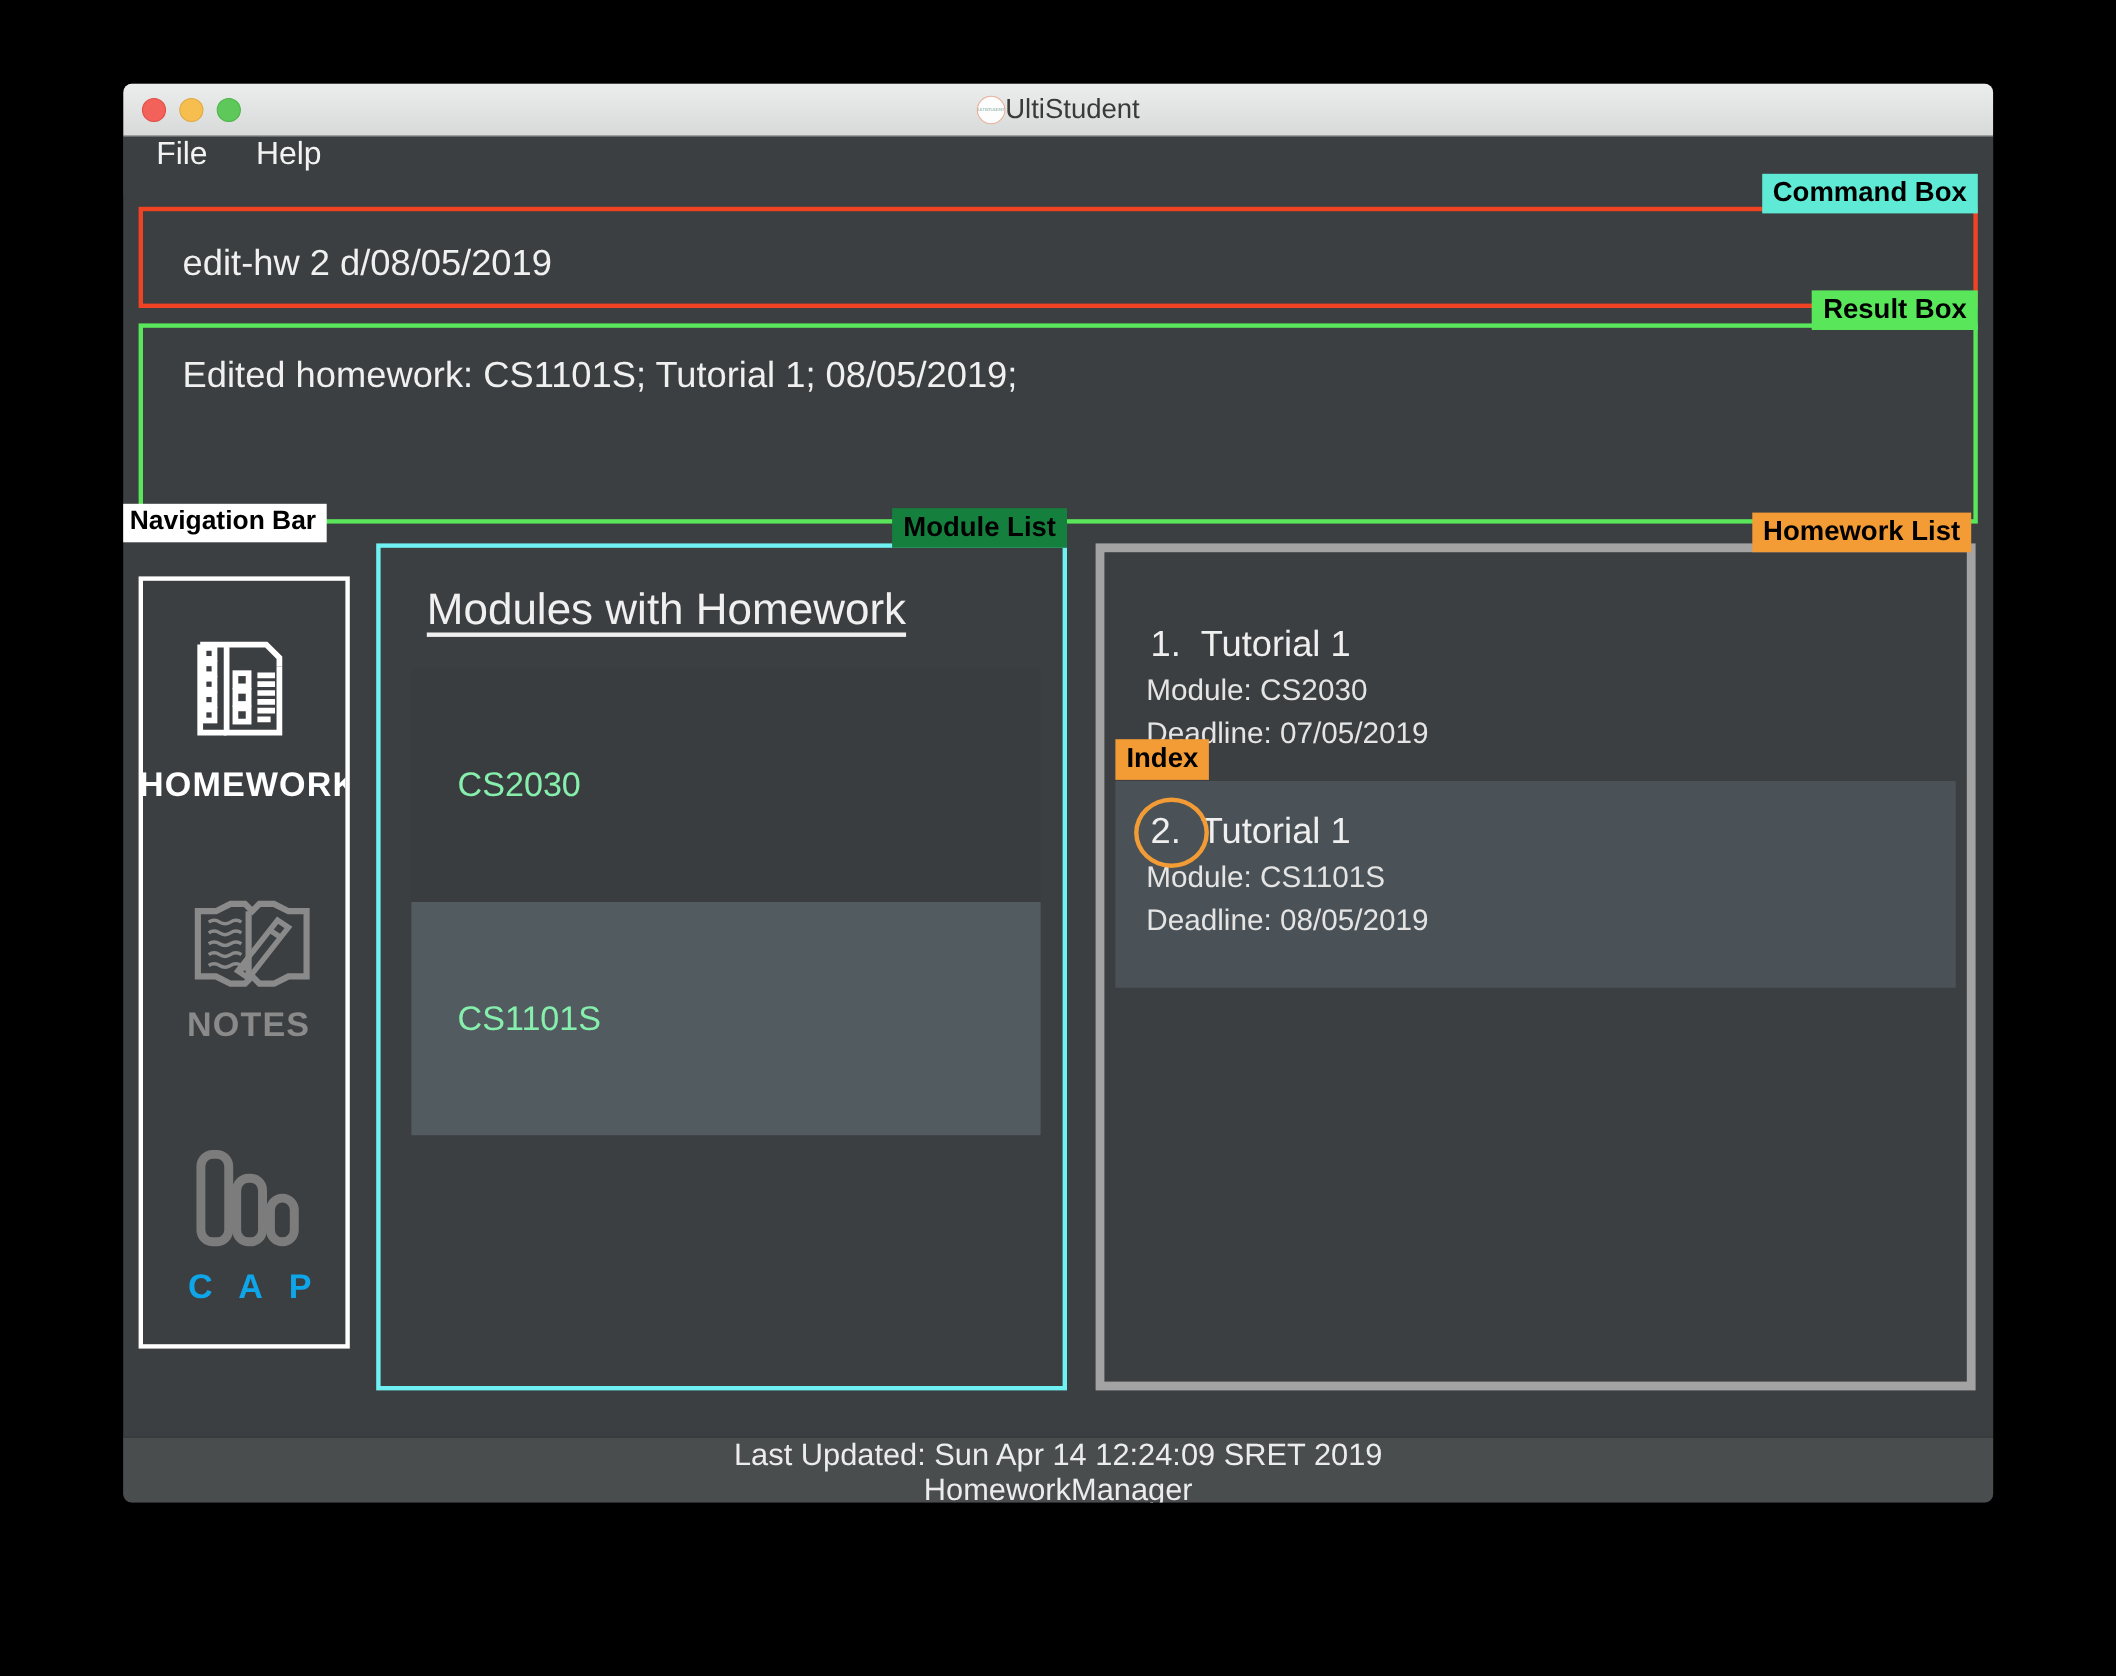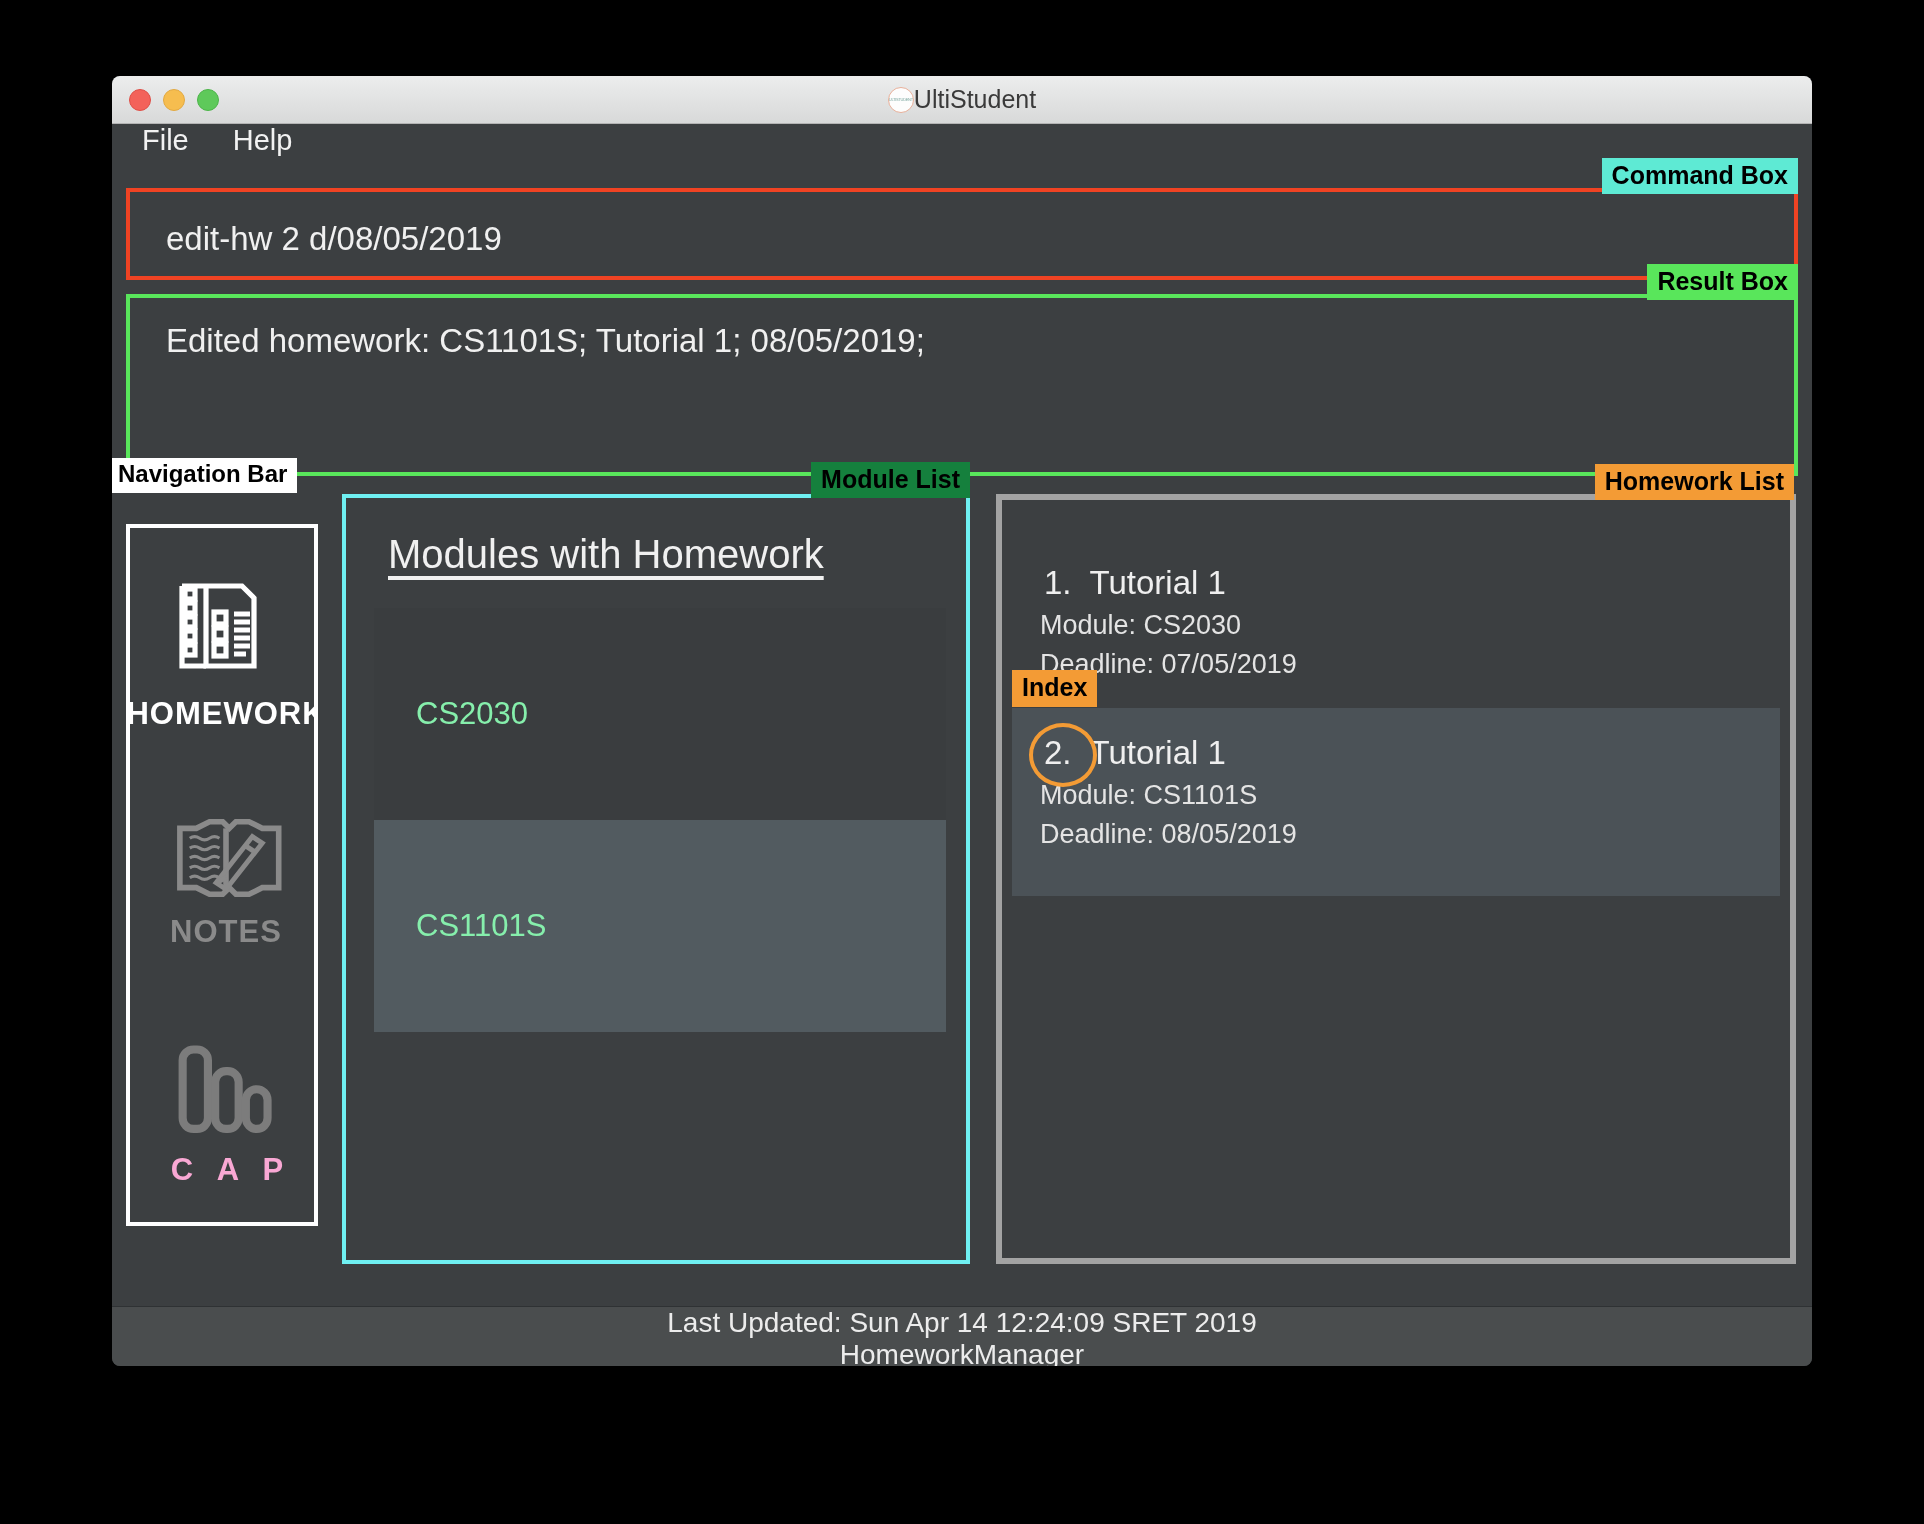--- a/index.html
+++ b/index.html
@@ -130,21 +130,21 @@
   #nav-notes    { top: 280px; }
   #nav-cap      { top: 508px; }
   .nav-label-txt {
     font-weight: bold;
     letter-spacing: 1px;
     white-space: nowrap;
     margin-top: 6px;
   }
   #nav-homework .nav-label-txt { color: #ffffff; font-size: 31px; }
   #nav-notes .nav-label-txt    { color: #8a8a8a; font-size: 31px; }
-  #nav-cap .nav-label-txt      { color: #f9a8d4; font-size: 31px; letter-spacing: 8px; margin-left: 10px; }
+  #nav-cap .nav-label-txt      { color: #0ea5e9; font-size: 31px; letter-spacing: 8px; margin-left: 10px; }
 
   
   #mod-col { width: 650px; position: relative; padding-top: 32px; }
   #mod-outer {
     position: absolute; left: 10px; top: 0px;
     width: 628px; height: 770px;
     border: 4px solid #6ff0f2;
     background: #3c3f41;
   }
   #mod-label { right: -4px; top: -36px; background: #15803d; }
@@ -161,21 +161,21 @@
     padding-left: 42px;
   }
   #mod-item-0 { top: 110px; background: #3a3d3f; }
   #mod-item-1 { top: 322px; background: #525b60; }
 
   
   #hw-col { flex: 1; position: relative; padding-top: 32px; }
   #hw-outer {
     position: absolute; left: 14px; top: 0px; right: 16px;
     height: 770px;
-    border: 6px solid #a3a3a3;
+    border: 8px solid #a3a3a3;
     background: #3c3f41;
   }
   #hw-label { right: -4px; top: -36px; background: #f39b35; }
   .hw-item { position: absolute; left: 10px; right: 10px; padding: 26px 0 0 28px; }
   #hw-item-0 { top: 38px; height: 160px; background: transparent; }
   #hw-item-1 { top: 208px; height: 188px; background: #4b5257; }
   .hw-title-row { display: flex; align-items: baseline; gap: 14px; }
   .hw-index {
     color: #efefef; font-size: 33px; position: relative;
     display: inline-block; padding: 0 4px;

